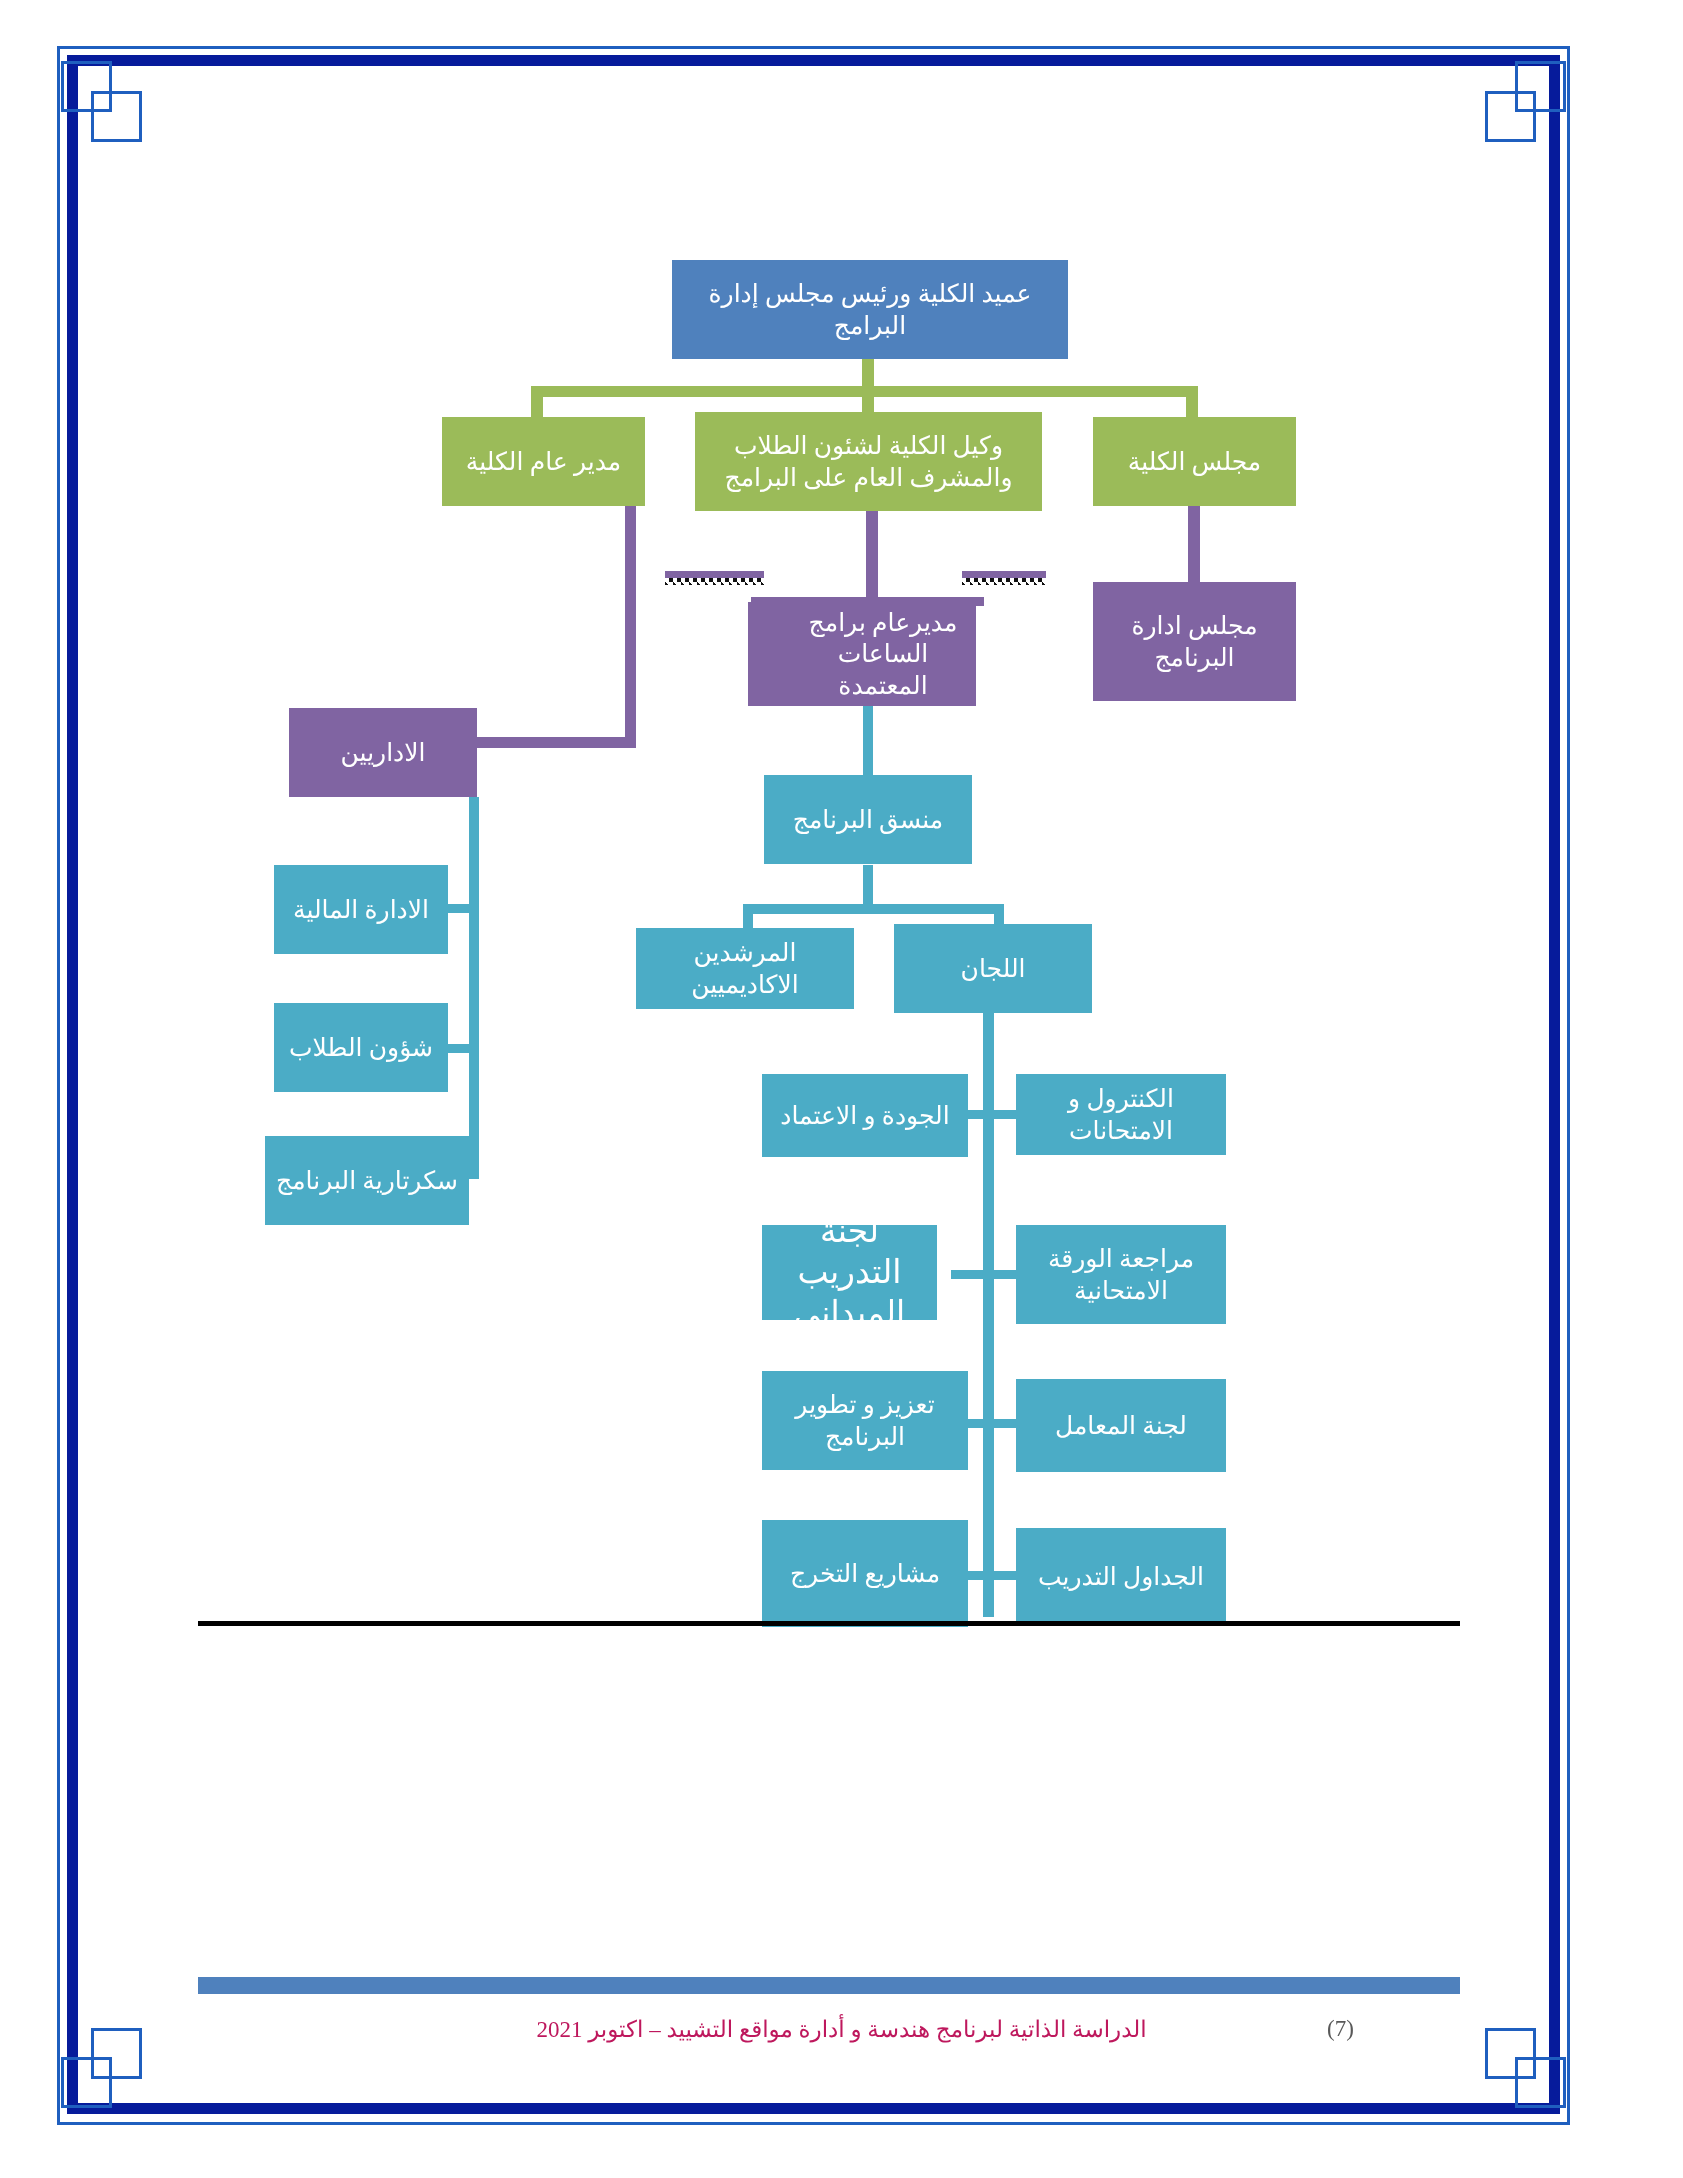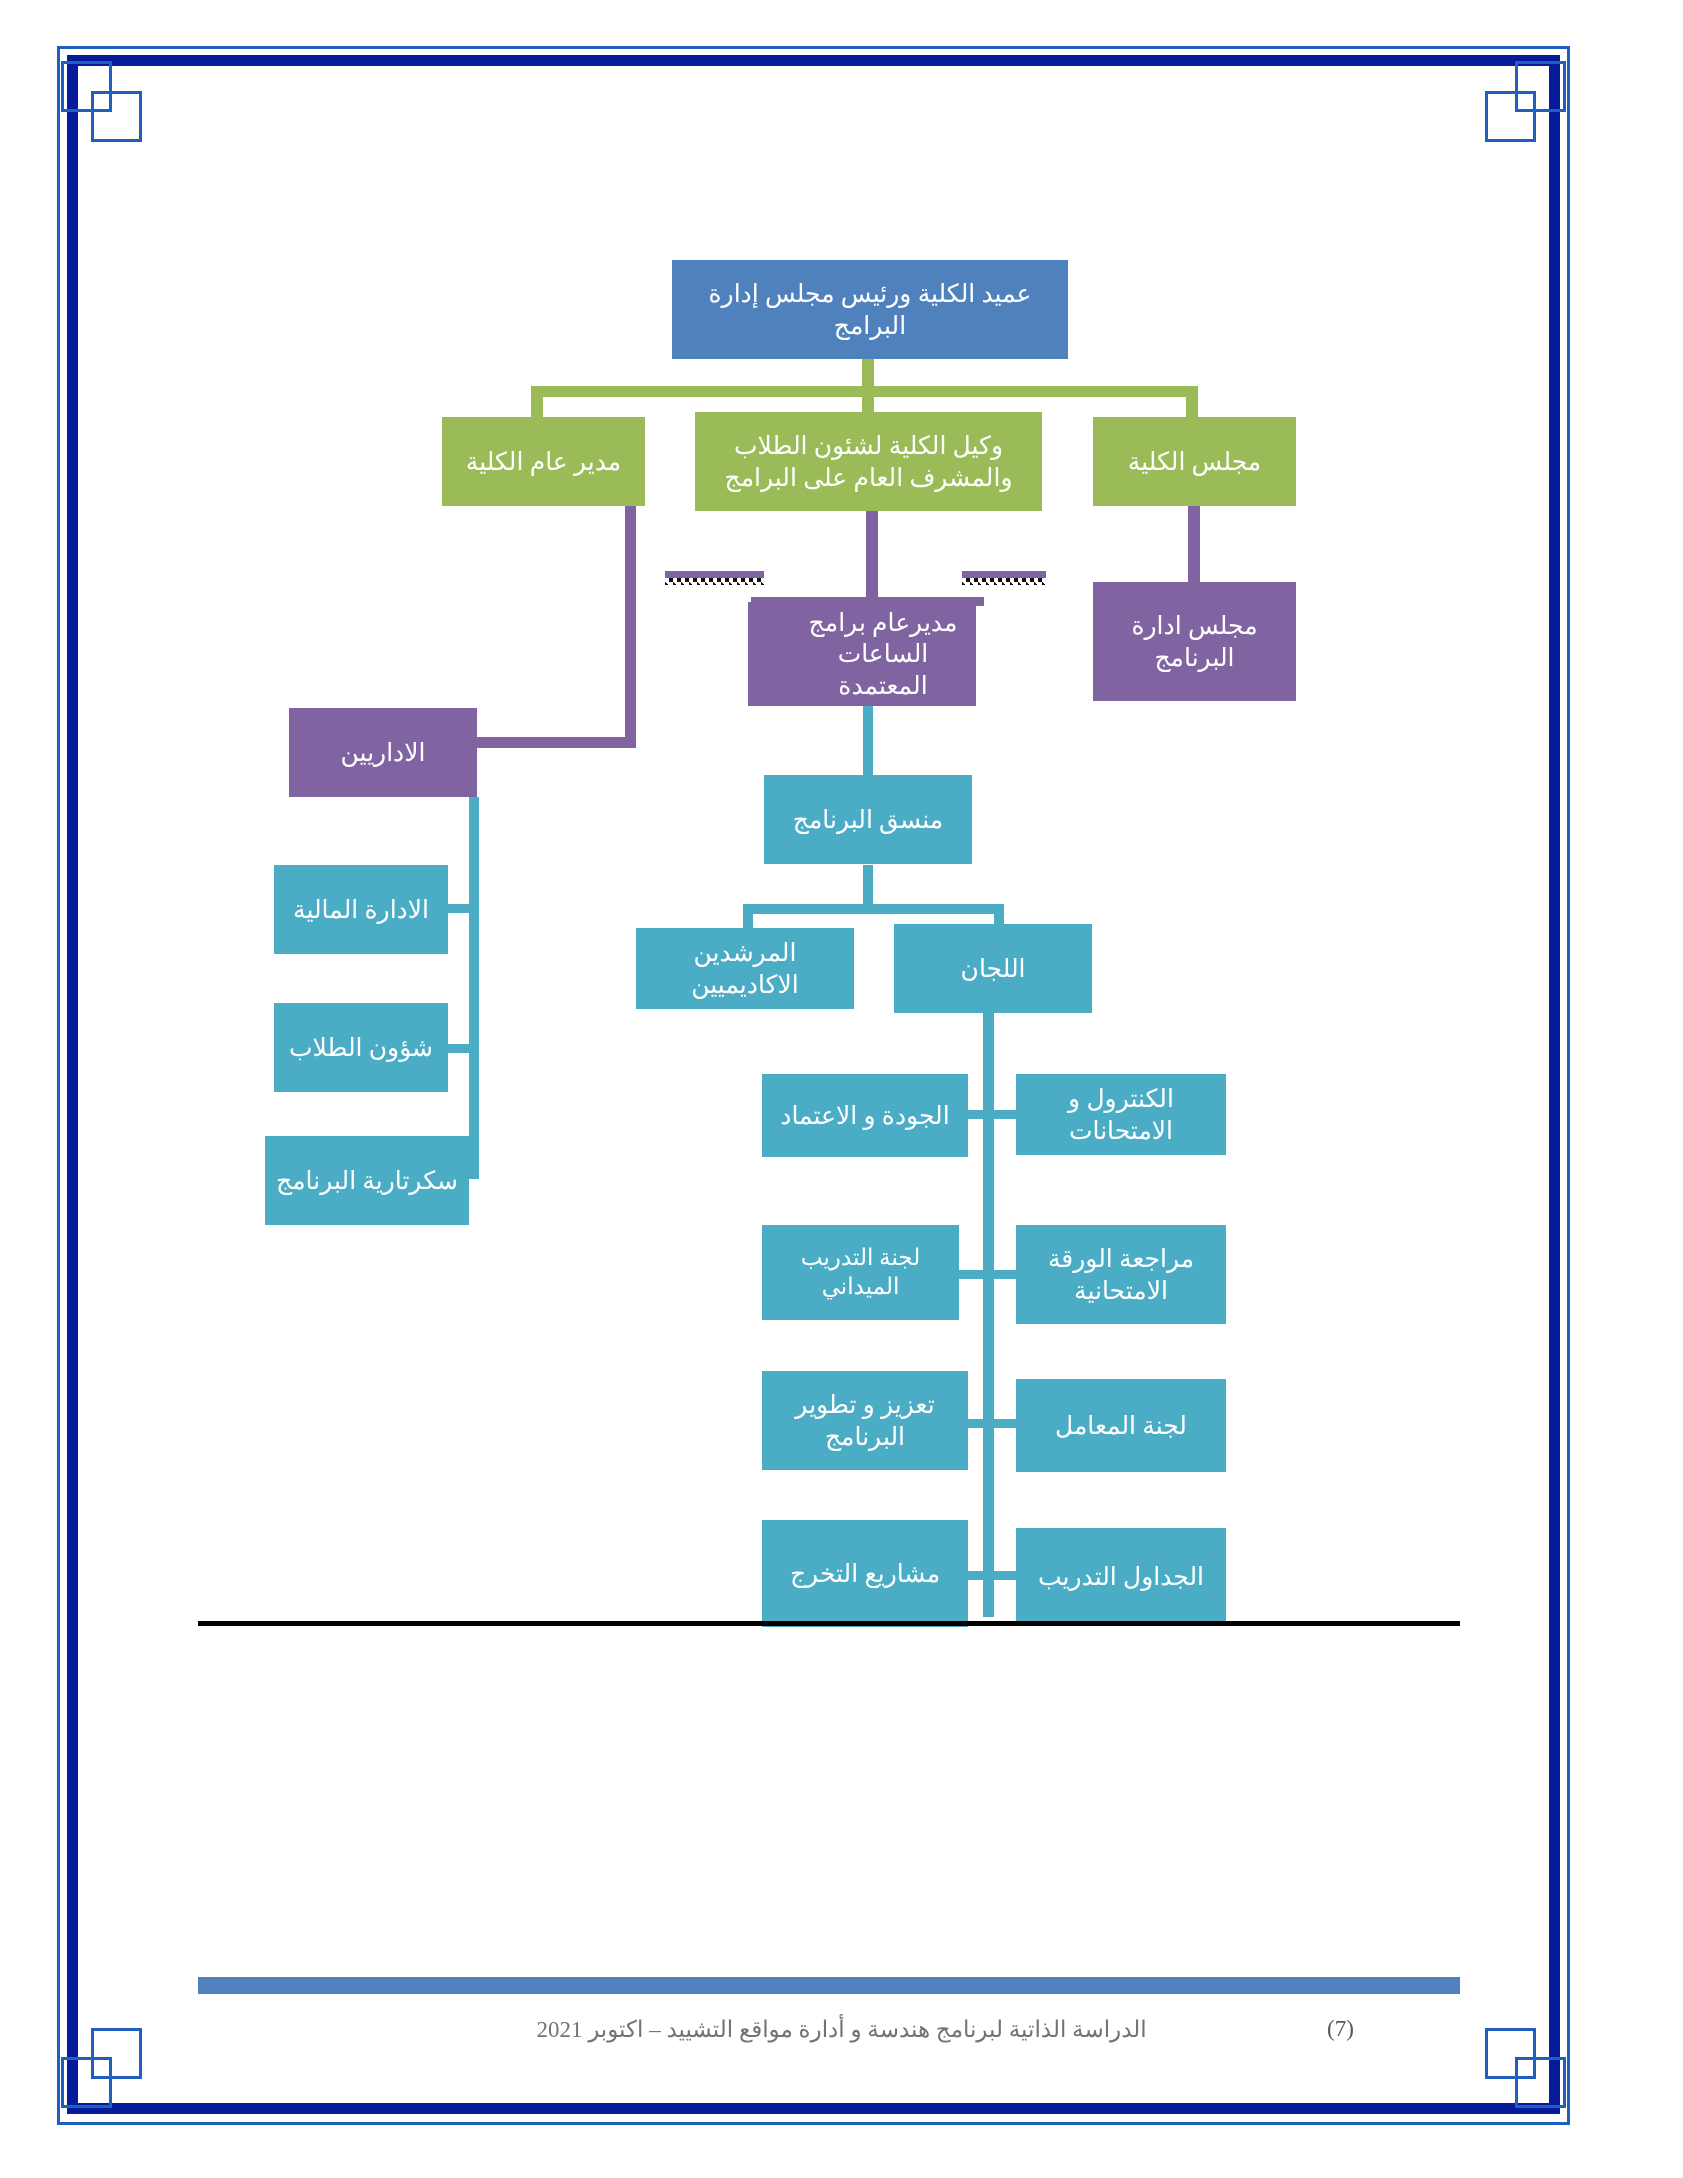--- a/index.html
+++ b/index.html
@@ -95,21 +95,21 @@
     position: absolute;
     left: 198px; top: 1977px;
     width: 1262px; height: 17px;
     background: #4F81BD;
   }
   .footer-text {
     position: absolute;
     left: 0; top: 2016px;
     width: 1683px;
     text-align: center;
-    color: #737373;
+    color: #be185d;
     font-size: 23px;
     direction: rtl;
     font-family: "Liberation Serif", "DejaVu Serif", serif;
   }
   .footer-page {
     position: absolute;
     left: 1327px; top: 2016px;
     width: 109px;
     text-align: left;
     color: #595959;
@@ -214,21 +214,21 @@
     <div class="node teal" style="left:1016px; top:1049px; width:210px; height:81px; font-size:25px;">الكنترول و الامتحانات</div>
 
     <div class="node teal" style="left:1016px; top:1354px; width:210px; height:93px; font-size:25px;">لجنة المعامل</div>
 
     <div class="node teal" style="left:1016px; top:1200px; width:210px; height:99px; font-size:25px;">مراجعة الورقة الامتحانية</div>
 
     <div class="node teal" style="left:1016px; top:1503px; width:210px; height:97px; font-size:25px;">الجداول التدريب</div>
 
     <div class="node teal" style="left:762px; top:1049px; width:206px; height:83px; font-size:25px;">الجودة و الاعتماد</div>
 
-    <div class="node teal" style="left:762px; top:1200px; width:197px; height:95px; font-size:23px;">لجنة التدريب الميداني</div>
+    <div class="node teal" style="left:762px; top:1200px; width:175px; height:95px; font-size:33px;">لجنة التدريب الميداني</div>
 
     <div class="node teal" style="left:762px; top:1495px; width:206px; height:107px; font-size:25px;">مشاريع التخرج</div>
 
     <div class="node teal" style="left:762px; top:1346px; width:206px; height:99px; font-size:25px;">تعزيز و تطوير البرنامج</div>
 
     <div class="rule-black" style="left:198px; top:1596px; width:1262px; height:5px;"></div>
 
   </div>
 
   <div class="footer-bar"></div>

